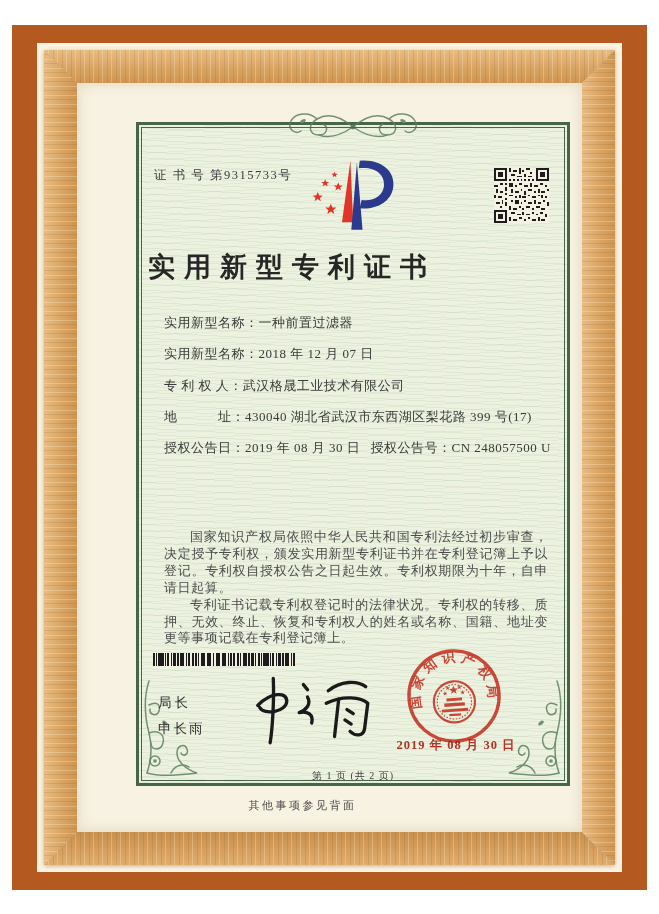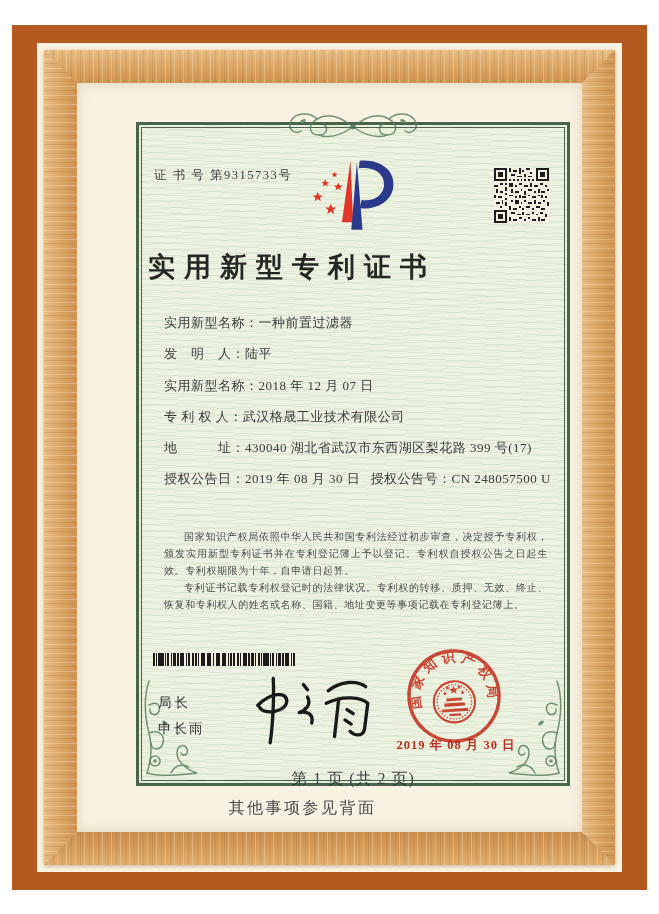--- a/index.html
+++ b/index.html
@@ -50,21 +50,21 @@
 
   .title{position:absolute;left:0;right:0;top:124px;
          font-size:27px;font-weight:bold;letter-spacing:9px;color:#262626;text-indent:9px;}
 
   .fields{position:absolute;left:25px;top:189px;right:16px;font-size:13px;color:#3a3a3a;}
   .frow{height:31.3px;white-space:nowrap;letter-spacing:.5px;}
   .flabel{display:inline-block;}
   .grow{display:flex;white-space:nowrap;letter-spacing:.5px;}
   .gpair1{width:223px;}
 
-  .paras{position:absolute;left:25px;top:404px;width:384px;font-size:10px;line-height:16.9px;
+  .paras{position:absolute;left:25px;top:404px;width:384px;font-size:13px;line-height:16.9px;
          color:#4c4c4c;letter-spacing:.6px;text-align:justify;}
   .paras p{margin:0;text-indent:2em;}
 
   .barcode{position:absolute;left:14px;top:528px;width:142px;height:13px;background-color:#f4f1e2;
     background-image:
       repeating-linear-gradient(90deg,#1c1c1c 0 1px,rgba(0,0,0,0) 1px 3px),
       repeating-linear-gradient(90deg,#1c1c1c 0 2px,rgba(0,0,0,0) 2px 7px),
       repeating-linear-gradient(90deg,#1c1c1c 0 1px,rgba(0,0,0,0) 1px 5px);}
 
   .signer-title{position:absolute;left:19px;top:569px;font-size:13.5px;letter-spacing:3px;color:#2e2e2e;
@@ -72,25 +72,25 @@
   .signer-name{position:absolute;left:19px;top:595px;font-size:13.5px;letter-spacing:2px;color:#2e2e2e;
                font-family:Liberation Mono, monospace;text-align:right;}
   .signature{position:absolute;left:100px;top:544px;width:135px;height:80px;}
 
   .seal{position:absolute;left:266px;top:522px;width:98px;height:98px;transform:rotate(-4deg);
         opacity:.9;mix-blend-mode:multiply;}
   .sealdate{position:absolute;left:247px;top:612px;width:140px;text-align:center;
             font-size:12.5px;font-weight:bold;color:#c8352a;letter-spacing:1px;
             mix-blend-mode:multiply;}
 
-  .pageinfo{position:absolute;left:0;right:0;top:644px;text-align:center;font-size:16px;
+  .pageinfo{position:absolute;left:0;right:0;top:644px;text-align:center;font-size:10px;
             letter-spacing:1px;color:#3e3e3e;}
 
   .backnote{position:absolute;left:50%;top:715px;transform:translateX(calc(-50% - 27px));
-            font-size:16px;letter-spacing:2.5px;color:#4a4a4a;}
+            font-size:11px;letter-spacing:2.5px;color:#4a4a4a;}
 
   .orn-topcenter{position:absolute;left:50%;top:-18px;transform:translateX(-50%);width:152px;height:40px;}
   .orn-bl{position:absolute;left:2px;bottom:2px;width:62px;height:104px;}
   .orn-br{position:absolute;right:2px;bottom:2px;width:62px;height:104px;transform:scaleX(-1);}
 </style>
 </head>
 <body>
 
 <div></div>
 <div class="mat"></div>
@@ -185,21 +185,20 @@
         <path d="M8,20h1v2h-1zM10,21h2v1h-2zM13,20h1v1h-1zM15,21h1v1h-1zM17,20h2v1h-2zM20,21h1v1h-1zM22,20h2v1h-2zM25,21h2v1h-2z"></path>
         <path d="M9,23h2v1h-2zM12,24h2v1h-2zM15,23h1v2h-1zM17,24h2v1h-2zM20,23h1v1h-1zM22,24h1v1h-1zM24,23h2v1h-2zM27,24h1v2h-1z"></path>
         <path d="M8,26h1v2h-1zM10,27h2v1h-2zM13,26h2v1h-2zM16,27h1v1h-1zM18,26h1v1h-1zM20,27h2v1h-2zM23,26h1v2h-1zM25,27h2v1h-2z"></path>
       </g>
     </svg>
 
     <div class="title">实用新型专利证书</div>
 
     <div class="fields">
       <div class="frow"><span class="flabel">实用新型名称：</span><span>一种前置过滤器</span></div>
-      <div class="frow"><span class="flabel">发　明　人：</span><span>陆平</span></div>
       <div class="frow"><span class="flabel">实用新型名称：</span><span>2018 年 12 月 07 日</span></div>
       <div class="frow"><span class="flabel">专 利 权 人：</span><span>武汉格晟工业技术有限公司</span></div>
       <div class="frow"><span class="flabel">地　　　址：</span><span>430040 湖北省武汉市东西湖区梨花路 399 号(17)</span></div>
       <div class="grow">
         <span class="gpair1"><span>授权公告日：</span><span>2019 年 08 月 30 日</span></span>
         <span><span>授权公告号：</span><span>CN 248057500 U</span></span>
       </div>
     </div>
 
     <div class="paras">

